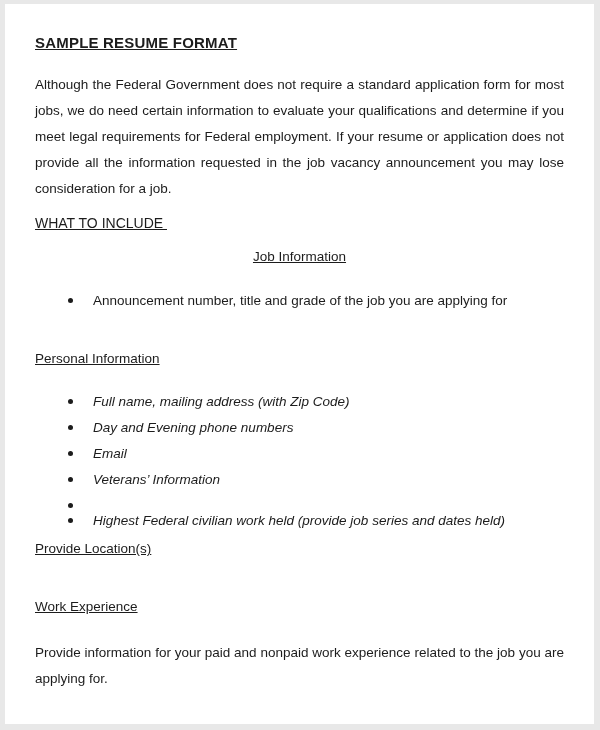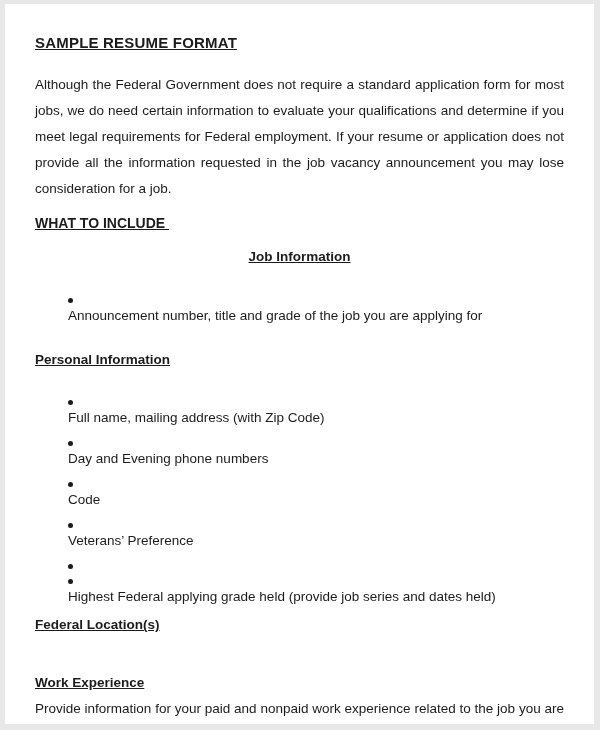--- a/index.html
+++ b/index.html
@@ -34,61 +34,61 @@
     line-height: 26px;
     white-space: pre-wrap;
   }
 
   .intro {
     margin-top: 16px;
     text-align: justify;
   }
 
   .heading {
-    font-weight: bold;
+    font-weight: normal;
     text-decoration: underline;
     line-height: 26px;
     white-space: pre-wrap;
   }
 
   .heading-what   { margin-top: 8px; font-size: 14px; }
   .heading-job    { margin-top: 8px; text-align: center; }
-  .heading-pers   { margin-top: 18px; }
+  .heading-pers   { margin-top: 32px; }
   .heading-loc    { margin-top: 2px; }
   .heading-work   { margin-top: 32px; }
 
   ul.bullets {
     list-style: none;
     margin-top: 18px;
   }
-  ul.bullets-personal { margin-top: 17px; }
+  ul.bullets-personal { margin-top: 17px; font-style: italic; }
 
   ul.bullets li {
     display: flex;
     align-items: flex-start;
     padding-left: 33px;
-    flex-direction: column;
   }
 
   .bullet-dot {
     flex: 0 0 auto;
     width: 5px;
     height: 5px;
     border-radius: 50%;
     background: #1c1c1c;
     margin-top: 10px;
     margin-right: 20px;
   }
 
   .bullet-text {
     flex: 1 1 auto;
   }
 
   .work-text {
     text-align: justify;
+    margin-top: 20px;
   }
 </style>
 </head>
 <body>
 
 <div class="page">
 
   <div class="doc-title">SAMPLE RESUME FORMAT</div>
 
   <p class="intro">Although the Federal Government does not require a standard application form for most jobs, we do need certain information to evaluate your qualifications and determine if you meet legal requirements for Federal employment. If your resume or application does not provide all the information requested in the job vacancy announcement you may lose consideration for a job.</p>
@@ -110,34 +110,34 @@
     <li>
       <span class="bullet-dot"></span>
       <span class="bullet-text">Full name, mailing address (with Zip Code)</span>
     </li>
     <li>
       <span class="bullet-dot"></span>
       <span class="bullet-text">Day and Evening phone numbers</span>
     </li>
     <li>
       <span class="bullet-dot"></span>
-      <span class="bullet-text">Code</span>
+      <span class="bullet-text">Email</span>
     </li>
     <li>
       <span class="bullet-dot"></span>
-      <span class="bullet-text">Veterans’ Preference</span>
+      <span class="bullet-text">Veterans’ Information</span>
     </li>
     <li>
       <span class="bullet-dot"></span>
     </li>
     <li>
       <span class="bullet-dot"></span>
-      <span class="bullet-text">Highest Federal applying grade held (provide job series and dates held)</span>
+      <span class="bullet-text">Highest Federal civilian work held (provide job series and dates held)</span>
     </li>
   </ul>
 
-  <div class="heading heading-loc">Federal Location(s)</div>
+  <div class="heading heading-loc">Provide Location(s)</div>
 
   <div class="heading heading-work">Work Experience</div>
 
   <p class="work-text">Provide information for your paid and nonpaid work experience related to the job you are applying for.</p>
 
 </div>
 
 </body></html>

